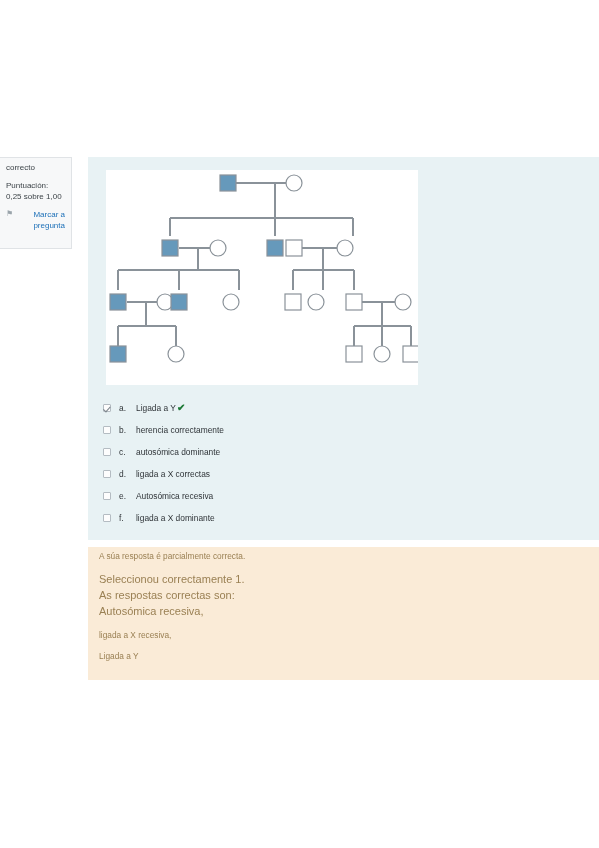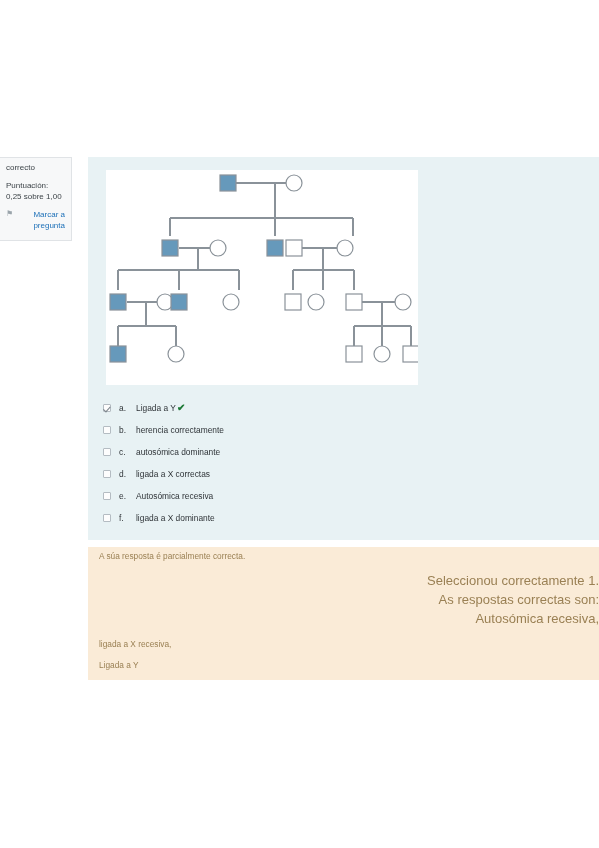--- a/index.html
+++ b/index.html
@@ -18,21 +18,21 @@
   
   #info-box {
     position: absolute;
     left: 0px;
     top: 157px;
     width: 72px;
     background: #f7f8f9;
     border: 1px solid #e0e3e6;
     border-left: none;
     box-sizing: border-box;
-    padding: 4px 6px 8px 6px;
+    padding: 4px 6px 16px 6px;
     font-size: 8px;
     line-height: 1.45;
     color: #3d4449;
   }
   #info-box .info-line { margin: 0 0 6px 0; }
   #info-box .info-line:last-child { margin-bottom: 0; }
   .flag-row {
     display: flex;
     align-items: flex-start;
     gap: 3px;
@@ -136,24 +136,23 @@
     padding: 4px 0 0 11px;
   }
   .fb-line {
     font-size: 8.3px;
     color: #9a8054;
     line-height: 1.35;
     margin-bottom: 10px;
   }
   .fb-block { margin-bottom: 10px; }
   .fb-block .fb-sub {
-    font-size: 13px;
+    font-size: 11px;
     color: #9a8054;
     line-height: 1.45;
-    text-align: right;
   }
 </style>
 </head>
 <body>
 
 <div id="info-box">
   <div class="info-line">correcto</div>
   <div class="info-line">
     <span>Puntuación:</span><br>
     <span>0,25 sobre 1,00</span>

